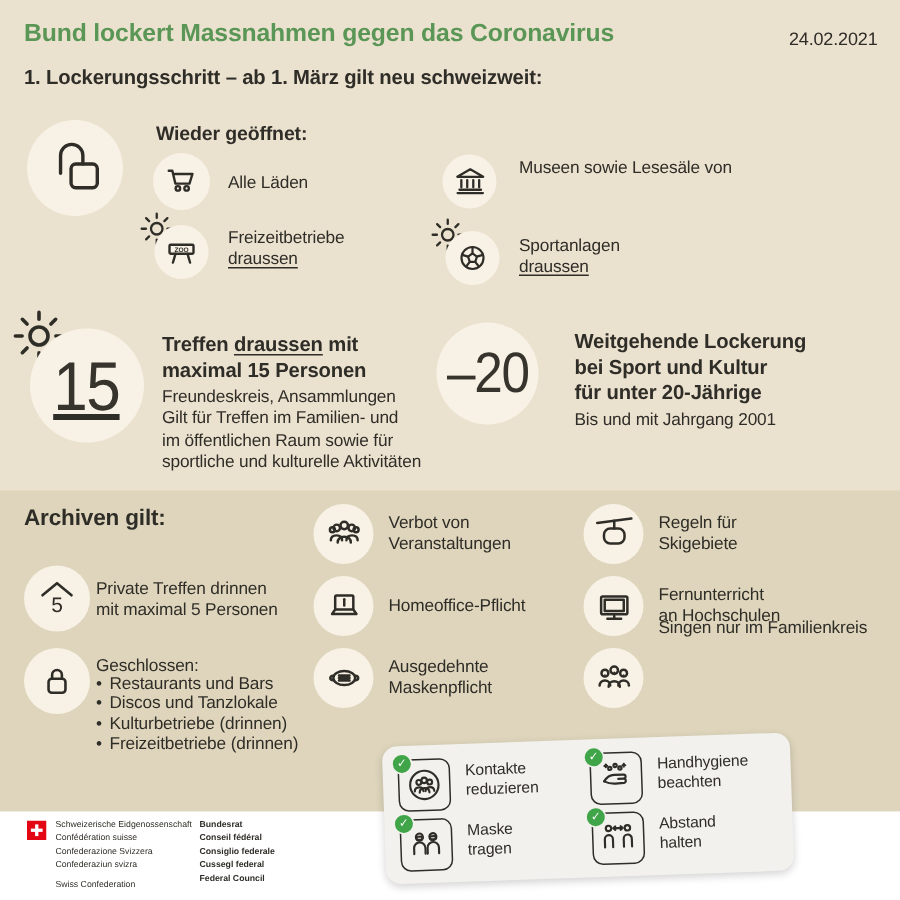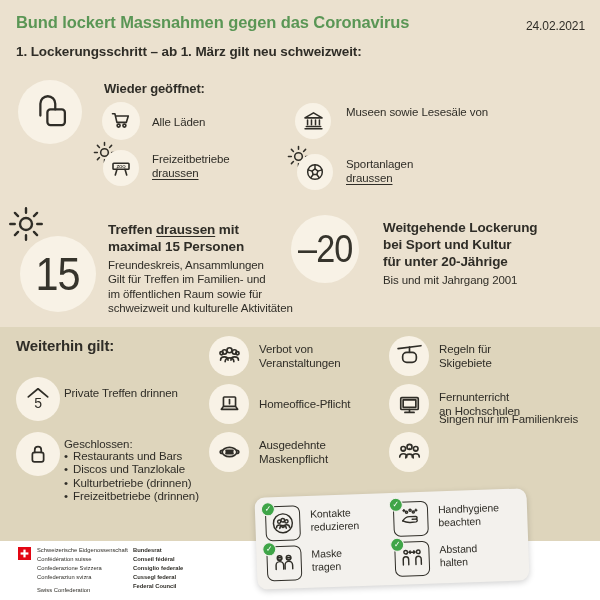--- a/index.html
+++ b/index.html
@@ -105,54 +105,55 @@
   </div>
   <div class="abs lab" style="left:346px;top:157px;">
     <div>Sportanlagen</div>
     <div class="u">draussen</div>
   </div>
 
   <svg class="icon abs" style="left:8px;top:206px;" width="36" height="36" viewBox="0 0 24 24">
     <circle cx="12" cy="12" r="4"></circle>
     <path d="M12 1.5 V4.5 M12 19.5 V22.5 M1.5 12 H4.5 M19.5 12 H22.5 M4.6 4.6 L6.7 6.7 M17.3 6.7 L19.4 4.6 M4.6 19.4 L6.7 17.3 M17.3 17.3 L19.4 19.4"></path>
   </svg>
-  <div class="circ" style="left:20px;top:236px;width:76px;height:76px;">
+  <div class="circ" style="left:20px;top:219px;width:76px;height:76px;text-decoration:underline;">
     <span class="num">15</span>
   </div>
   <div class="abs blab" style="left:108px;top:221px;">
     <div><span>Treffen </span><span class="u">draussen</span><span> mit</span></div>
     <div>maximal 15 Personen</div>
   </div>
   <div class="abs body" style="left:108px;top:258px;">
     <div>Freundeskreis, Ansammlungen</div>
     <div>Gilt für Treffen im Familien- und</div>
     <div>im öffentlichen Raum sowie für</div>
-    <div>schweizweit und kulturelle Aktivitäten</div>
+    <div>sportliche und kulturelle Aktivitäten</div>
   </div>
 
   <div class="circ" style="left:291px;top:215px;width:68px;height:68px;">
     <span class="num2">–20</span>
   </div>
   <div class="abs blab" style="left:383px;top:219px;">
     <div>Weitgehende Lockerung</div>
     <div>bei Sport und Kultur</div>
     <div>für unter 20-Jährige</div>
   </div>
   <div class="abs body" style="left:383px;top:273px;">Bis und mit Jahrgang 2001</div>
 
-  <div class="abs sec-h2" style="left:16px;top:337px;">Weiterhin gilt:</div>
+  <div class="abs sec-h2" style="left:16px;top:337px;">Archiven gilt:</div>
 
   <div class="circ" style="left:16px;top:377px;width:44px;height:44px;">
     <svg class="icon" width="28" height="28" viewBox="0 0 26 26">
       <path d="M4 11 L13 3.5 L22 11"></path>
       <text x="13" y="21.5" text-anchor="middle" font-size="13">5</text>
     </svg>
   </div>
   <div class="abs lab" style="left:64px;top:386px;">
     <div>Private Treffen drinnen</div>
+    <div>mit maximal 5 Personen</div>
   </div>
 
   <div class="circ" style="left:16px;top:432px;width:44px;height:44px;">
     <svg class="icon" width="26" height="26" viewBox="0 0 24 24">
       <rect x="6.8" y="10.6" width="10.4" height="8.6" rx="2"></rect>
       <path d="M9 10.6 V8.2 a3 3 0 0 1 6 0 v2.4"></path>
     </svg>
   </div>
   <div class="abs lab" style="left:64px;top:437px;">Geschlossen:</div>
   <div class="abs bullets" style="left:64px;top:450px;">

